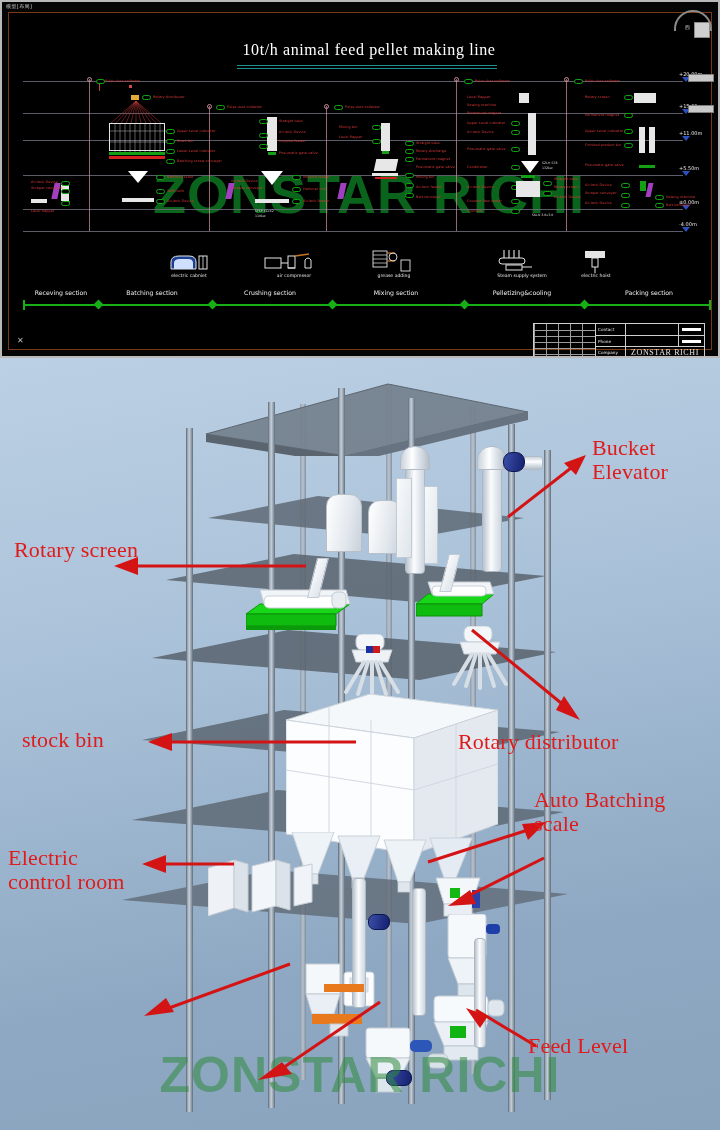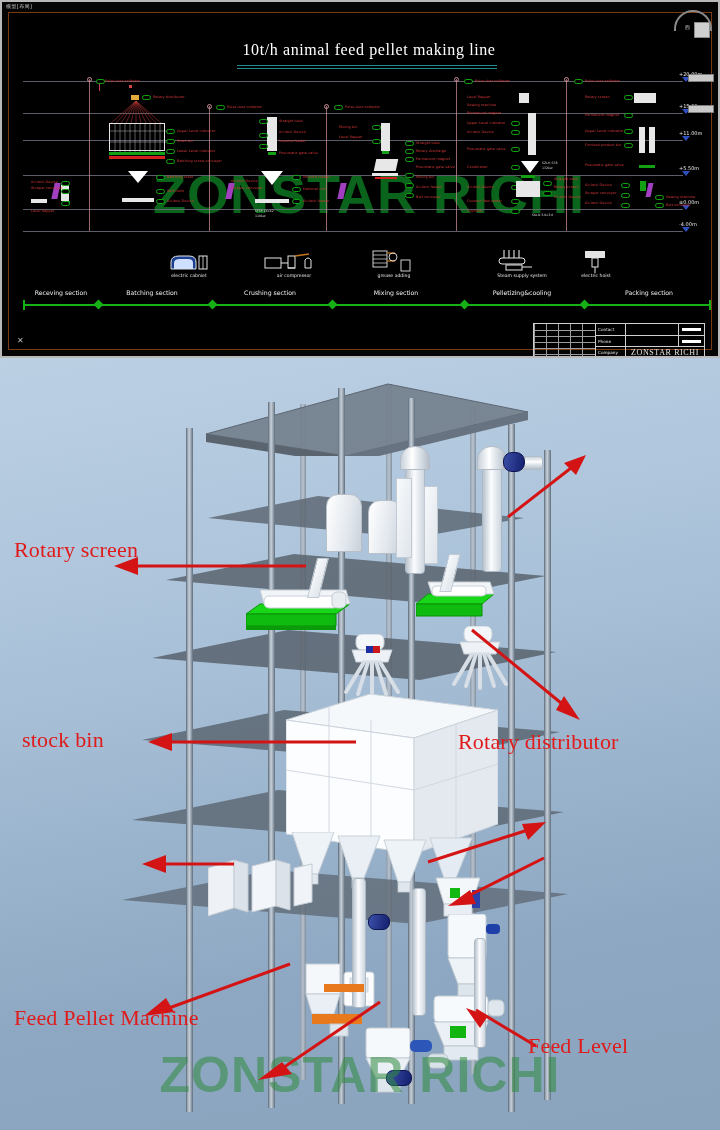--- a/index.html
+++ b/index.html
@@ -795,20 +795,22 @@
 
     <div class="col" style="left:186px; top:70px;  height:684px;"></div>
     <div class="col" style="left:268px; top:44px;  height:706px;"></div>
     <div class="col" style="left:338px; top:30px;  height:716px;"></div>
     <div class="col" style="left:408px; top:40px;  height:706px;"></div>
     <div class="col" style="left:508px; top:66px;  height:688px;"></div>
     <div class="col" style="left:544px; top:92px;  height:650px;"></div>
 
     <div id="render-wm">ZONSTAR RICHI</div>
 
+    <div class="callout" style="left:592px; top:78px;">Bucket
+Elevator</div>
     <div class="arrow" style="left:500px; top:95px; width:90px; height:60px;">
       <svg width="100" height="70" viewBox="0 0 100 70">
         <line x1="8" y1="64" x2="80" y2="8" stroke="#d41414" stroke-width="3"></line>
         <polygon points="86,2 64,10 76,22" fill="#d41414"></polygon>
       </svg>
     </div>
 
     <div class="callout" style="left:14px; top:180px;">Rotary screen</div>
     <div class="arrow" style="left:112px; top:196px; width:196px; height:24px;">
       <svg width="196" height="24" viewBox="0 0 196 24">
@@ -826,42 +828,45 @@
     </div>
 
     <div class="callout" style="left:458px; top:372px;">Rotary distributor</div>
     <div class="arrow" style="left:468px; top:268px; width:120px; height:106px;">
       <svg width="120" height="106" viewBox="0 0 120 106">
         <line x1="4" y1="4" x2="104" y2="86" stroke="#d41414" stroke-width="3"></line>
         <polygon points="112,94 88,84 96,70" fill="#d41414"></polygon>
       </svg>
     </div>
 
+    <div class="callout" style="left:534px; top:430px;">Auto Batching
+scale</div>
     <div class="arrow" style="left:424px; top:458px; width:128px; height:52px;">
       <svg width="128" height="52" viewBox="0 0 128 52">
         <line x1="4" y1="46" x2="110" y2="12" stroke="#d41414" stroke-width="3"></line>
         <polygon points="122,6 98,8 104,24" fill="#d41414"></polygon>
       </svg>
     </div>
 
+    <div class="callout" style="left:8px; top:488px;">Electric
+control room</div>
     <div class="arrow" style="left:140px; top:494px; width:96px; height:24px;">
       <svg width="96" height="24" viewBox="0 0 96 24">
         <line x1="24" y1="12" x2="94" y2="12" stroke="#d41414" stroke-width="3"></line>
         <polygon points="2,12 26,3 26,21" fill="#d41414"></polygon>
       </svg>
     </div>
 
     <div class="arrow" style="left:440px; top:496px; width:110px; height:56px;">
       <svg width="110" height="56" viewBox="0 0 110 56">
         <line x1="104" y1="4" x2="20" y2="46" stroke="#d41414" stroke-width="3"></line>
         <polygon points="8,52 30,36 36,50" fill="#d41414"></polygon>
       </svg>
     </div>
 
-    <div class="callout" style="left:14px; top:648px;">Feed Pellet Machine</div>
     <div class="arrow" style="left:140px; top:600px; width:160px; height:60px;">
       <svg width="160" height="60" viewBox="0 0 160 60">
         <line x1="18" y1="54" x2="150" y2="6" stroke="#d41414" stroke-width="3"></line>
         <polygon points="4,58 26,40 34,54" fill="#d41414"></polygon>
       </svg>
     </div>
 
     <div class="callout" style="left:528px; top:676px;">Feed Level</div>
     <div class="arrow" style="left:462px; top:648px; width:80px; height:46px;">
       <svg width="80" height="46" viewBox="0 0 80 46">

